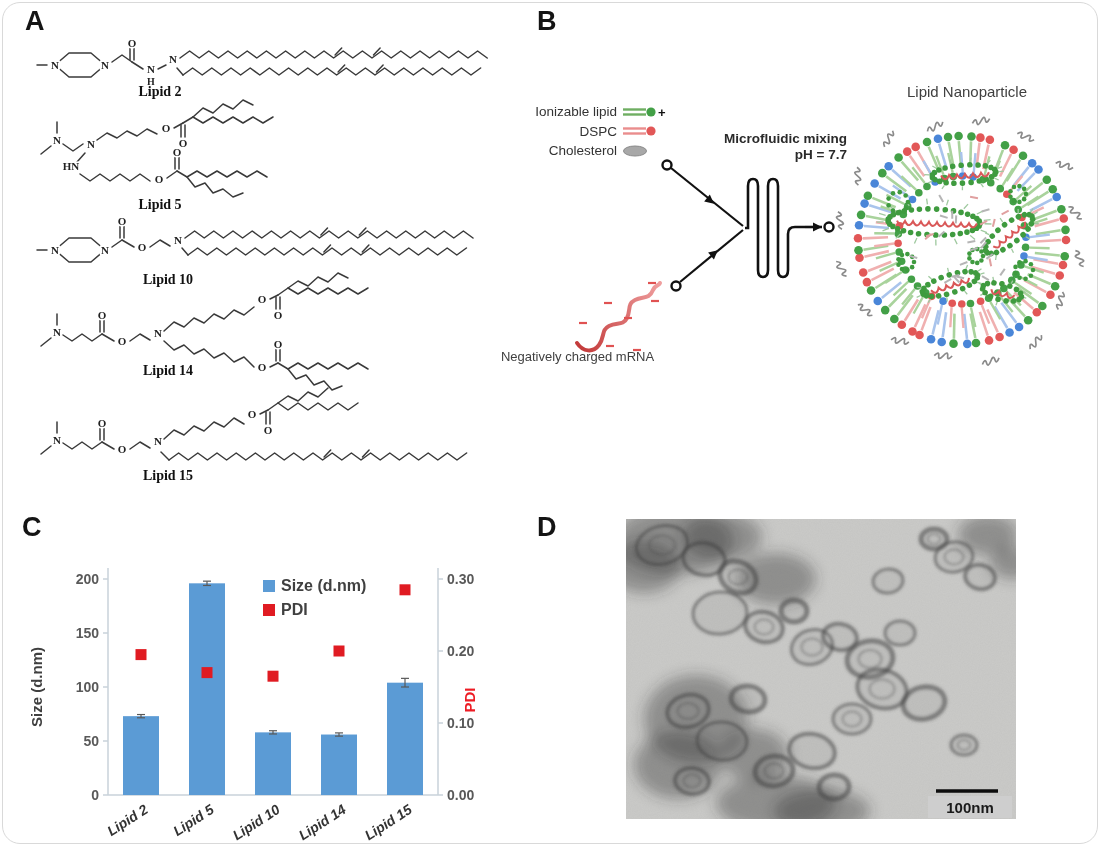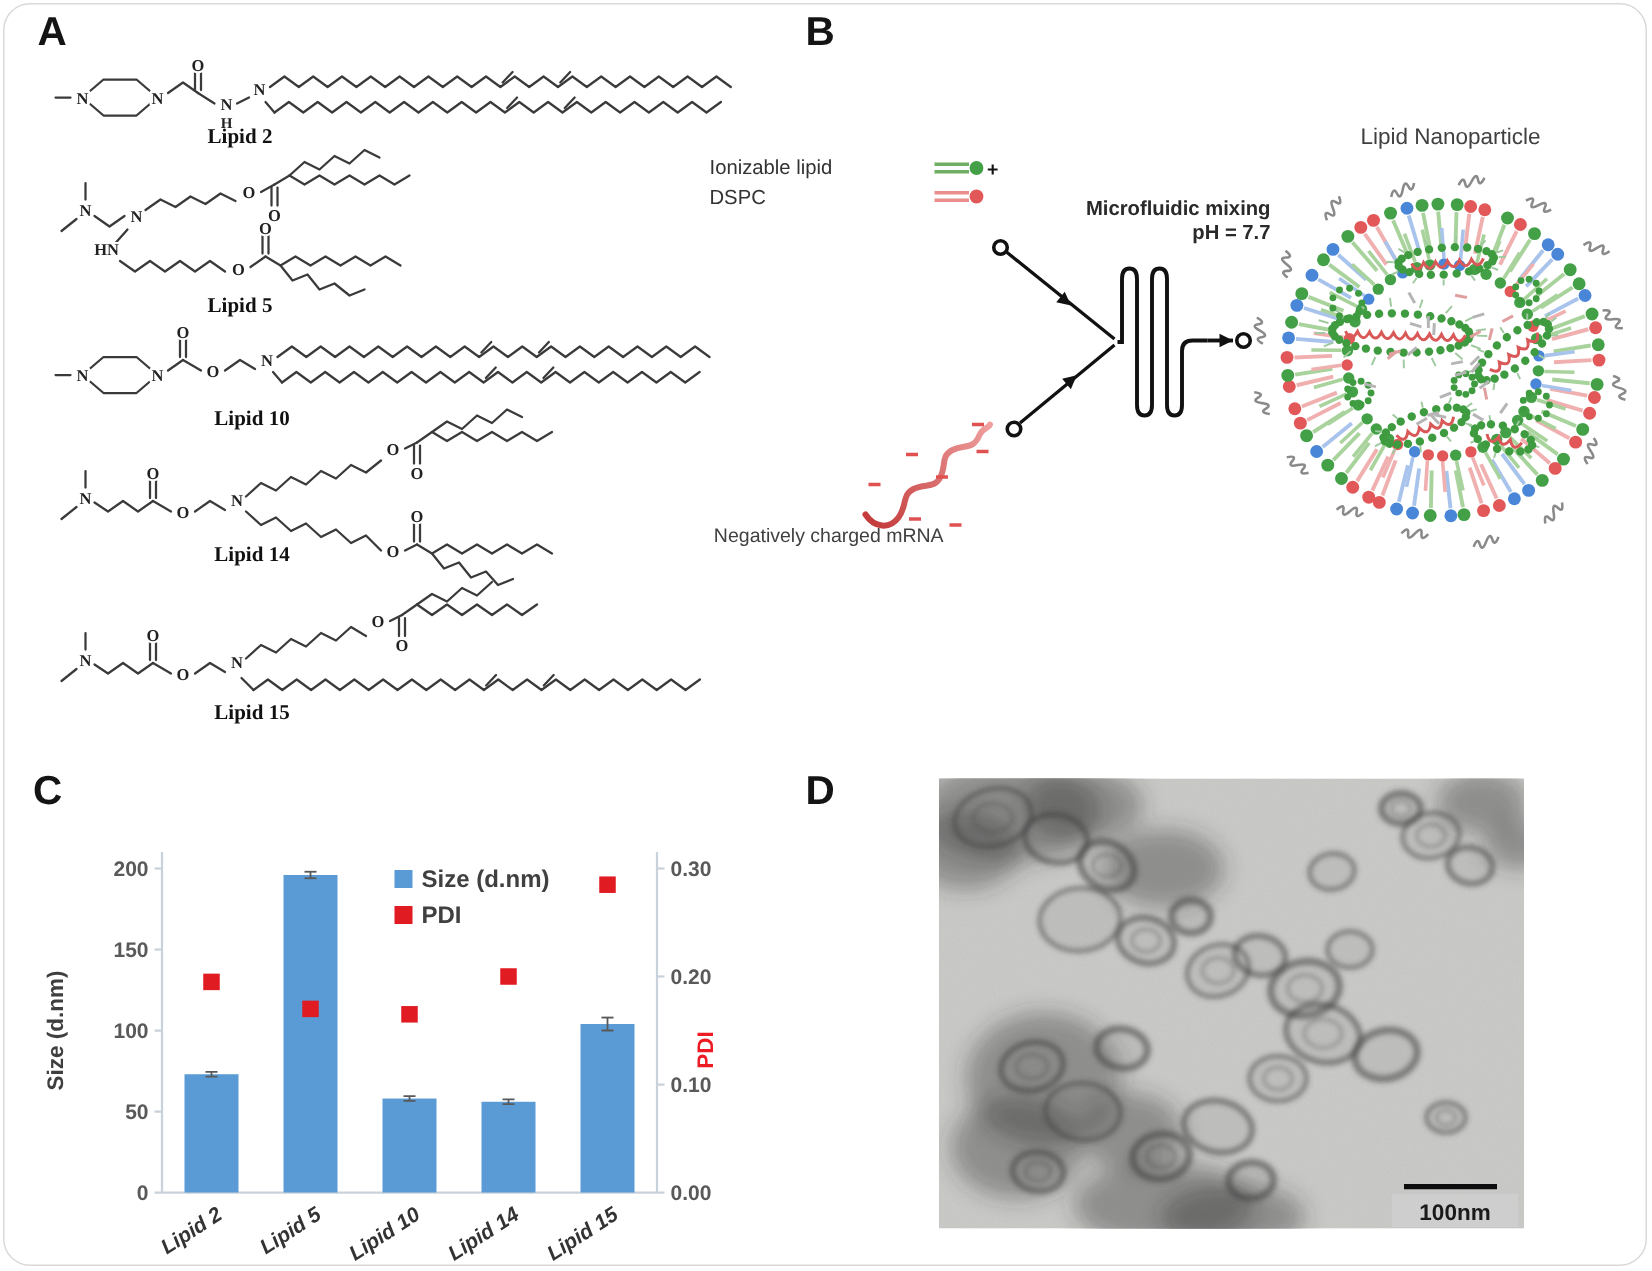--- a/index.html
+++ b/index.html
@@ -4,26 +4,26 @@
 <style>
   html,body{margin:0;padding:0;background:#fff;}
   body{width:1101px;height:847px;position:relative;overflow:hidden;
        font-family:"Liberation Sans",sans-serif;-webkit-font-smoothing:antialiased;}
   .frame{position:absolute;left:2px;top:2px;right:3px;bottom:3px;border:1.5px solid #d9d9d9;
          border-radius:18px;background:#fff;}
   .panel-letter{position:absolute;font-size:27px;font-weight:600;color:#141414;}
   .lipid-label{position:absolute;transform:translateX(-50%);font-family:"Liberation Serif",serif;
                font-weight:700;font-size:14px;color:#111;white-space:nowrap;}
   .b-legend{position:absolute;left:473px;top:102px;width:200px;}
-  .b-legend-row{display:flex;justify-content:space-between;align-items:center;height:19.5px;gap:4px;}
+  .b-legend-row{display:flex;justify-content:flex-end;align-items:center;height:19.5px;gap:4px;}
   .b-legend-label{font-size:13.5px;color:#333;font-weight:500;white-space:nowrap;}
   .b-legend-icon{width:52px;height:14px;flex:0 0 52px;display:flex;align-items:center;}
   .mixer-label{position:absolute;left:677px;top:131px;width:170px;text-align:right;
                font-size:13.5px;font-weight:600;color:#2a2a2a;line-height:16px;}
-  .mrna-label{position:absolute;left:470px;top:349px;width:165px;text-align:center;
+  .mrna-label{position:absolute;left:495px;top:349px;width:165px;text-align:center;
               font-size:13px;color:#404040;}
   .lnp-title{position:absolute;left:862px;top:83px;width:210px;text-align:center;
              font-size:15px;font-weight:400;color:#404040;}
   svg text{font-family:"Liberation Sans",sans-serif;}
   .chem text{font-family:"Liberation Serif",serif;}
 </style>
 </head>
 <body>
 
 <div class="frame"></div>
@@ -682,20 +682,28 @@
   <div class="b-legend-row">
     <span class="b-legend-label">DSPC</span>
     <span class="b-legend-icon">
       <svg width="52" height="14">
         <line x1="2" y1="4.5" x2="25" y2="4.5" stroke="#ea8d8d" stroke-width="2.4"></line>
         <line x1="2" y1="9.5" x2="25" y2="9.5" stroke="#ea8d8d" stroke-width="2.4"></line>
         <circle cx="30" cy="7" r="4.6" fill="#e25757"></circle>
       </svg>
     </span>
   </div>
+  <div class="b-legend-row">
+    <span class="b-legend-label">Cholesterol</span>
+    <span class="b-legend-icon">
+      <svg width="52" height="14">
+          <ellipse cx="14" cy="7" rx="11.5" ry="5" fill="#a8a8a8" stroke="#8a8a8a"></ellipse>
+        </svg>
+    </span>
+  </div>
 </div>
 
 <div class="mixer-label">
   <div>Microfluidic mixing</div>
   <div>pH = 7.7</div>
 </div>
 <div class="mrna-label">Negatively charged mRNA</div>
 <div class="lnp-title">Lipid Nanoparticle</div>
 
 <svg id="panelC" width="480" height="310" style="position:absolute;left:20px;top:550px">

